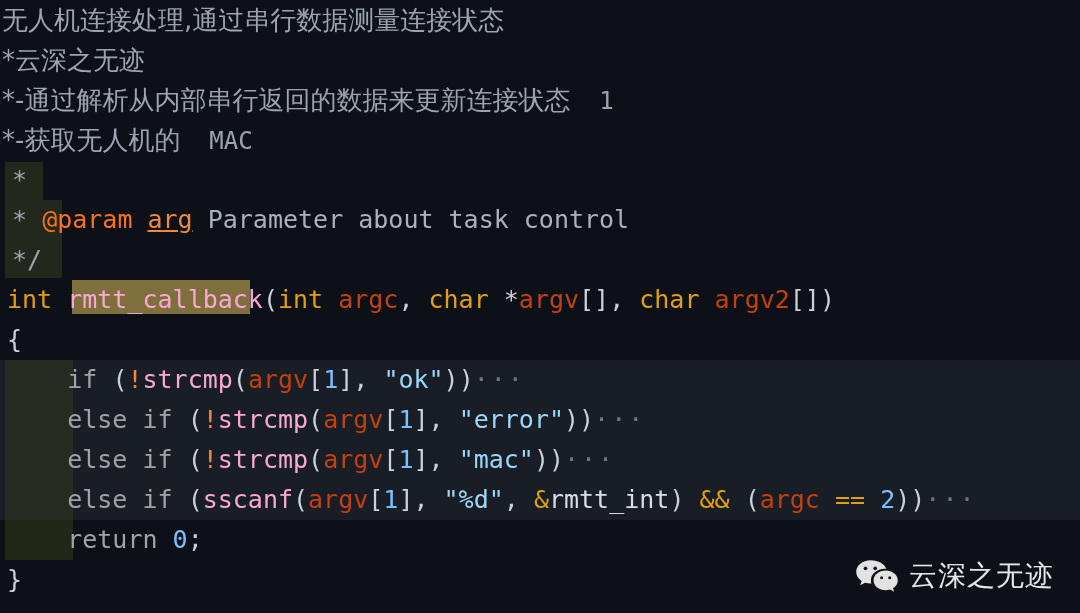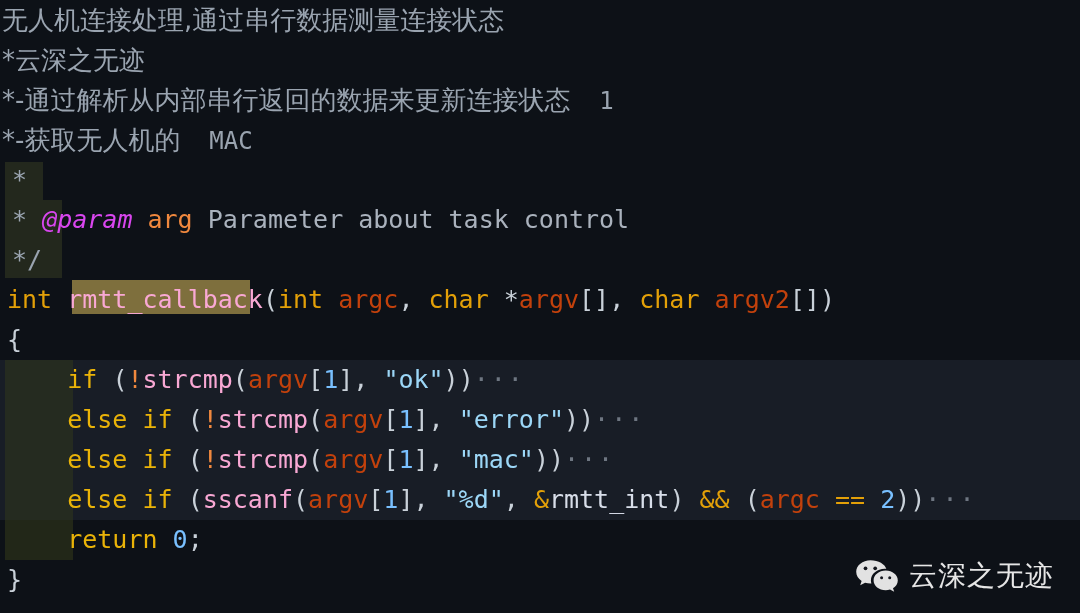--- a/index.html
+++ b/index.html
@@ -94,24 +94,24 @@
     font-family: "DejaVu Sans", "Liberation Sans", sans-serif;
     font-size: 26px;
   }
   .cjk .mono {
     font-family: "DejaVu Sans Mono", "Liberation Mono", monospace;
     font-size: 24px;
   }
 
   
   .t-comment   { color: #9aa4b0; }
-  .t-doctag    { color: #d946ef; font-style: italic; }
-  .t-docparam  { color: #f0883e; }
+  .t-doctag    { color: #f97316; }
+  .t-docparam  { color: #f0883e; text-decoration: underline; }
   .t-doctext   { color: #aab2bd; }
-  .t-keyword   { color: #eab308; margin-top: 16px; }
+  .t-keyword   { color: #a3a3a3; margin-top: 16px; }
   .t-type      { color: #e3a008; }
   .t-func      { color: #f9a8d4; }
   .t-var       { color: #c2410c; }
   .t-plain     { color: #d8dee9; }
   .t-number    { color: #79c0ff; }
   .t-string    { color: #9cd7f7; }
   .t-punct     { color: #c9d1d9; }
   .t-op        { color: #e3a008; }
   .t-bang      { color: #f0883e; }
   .t-fold      { color: #6e7681; letter-spacing: 2px; }

